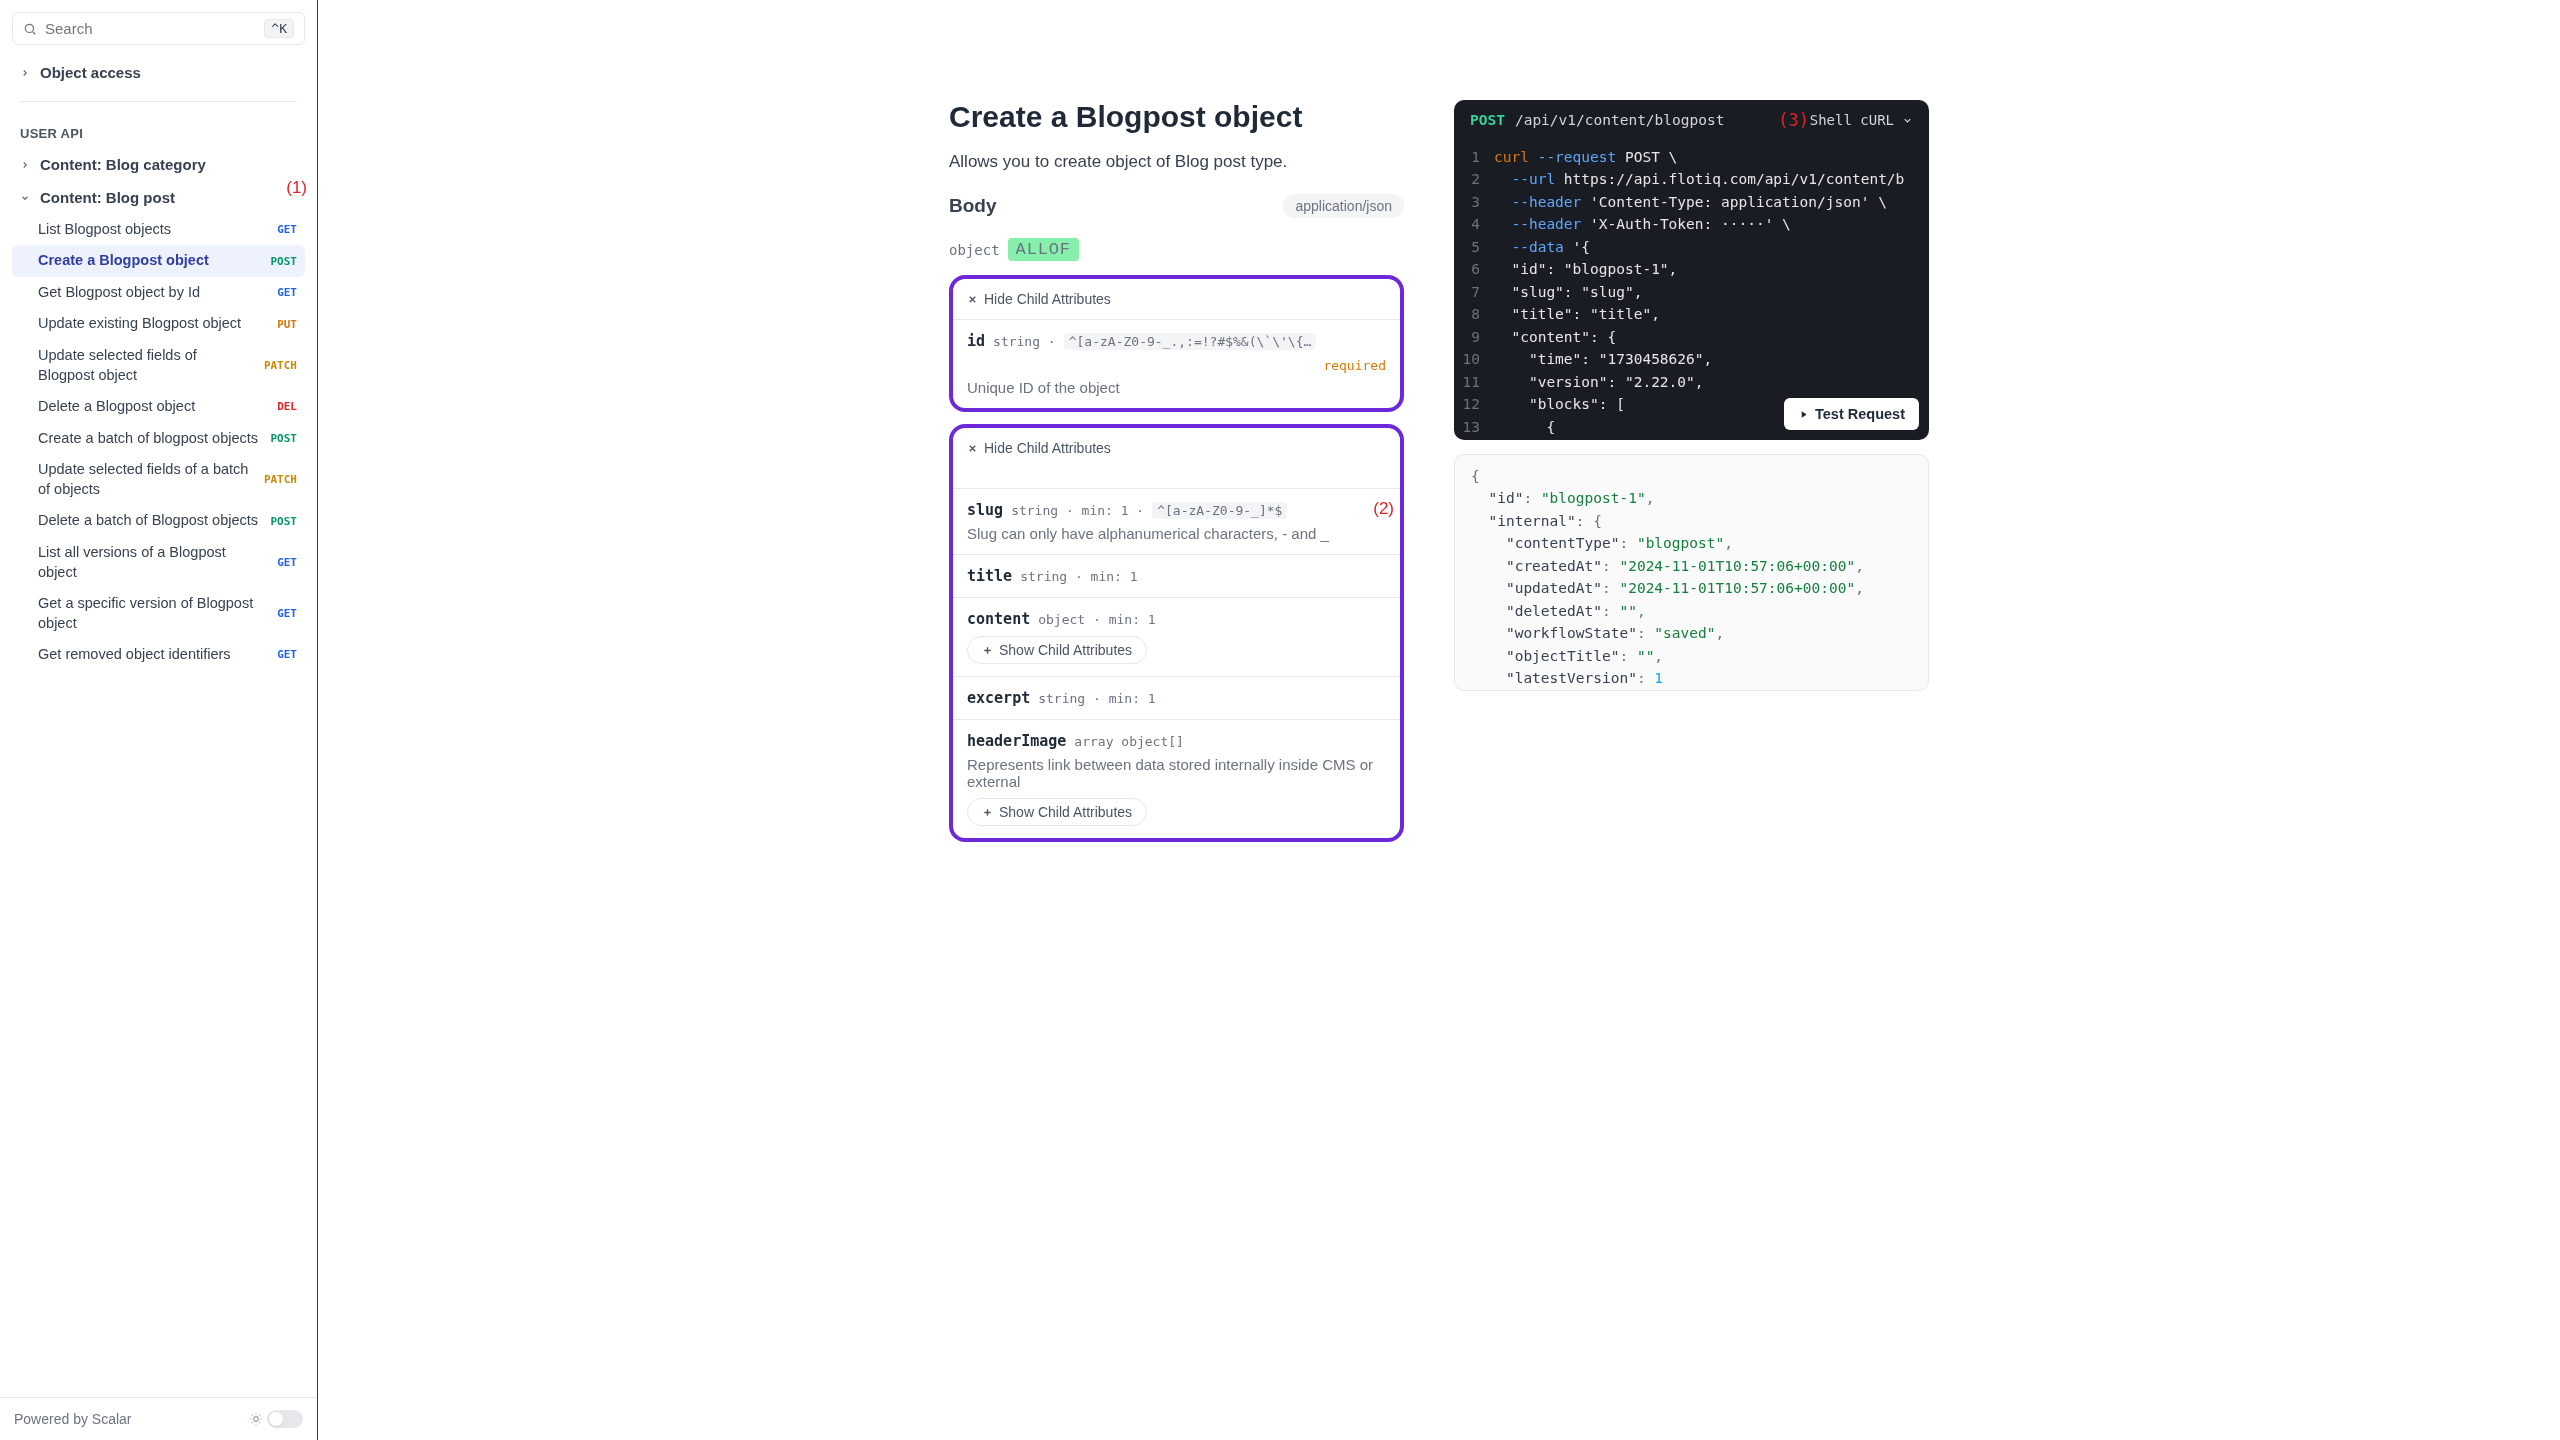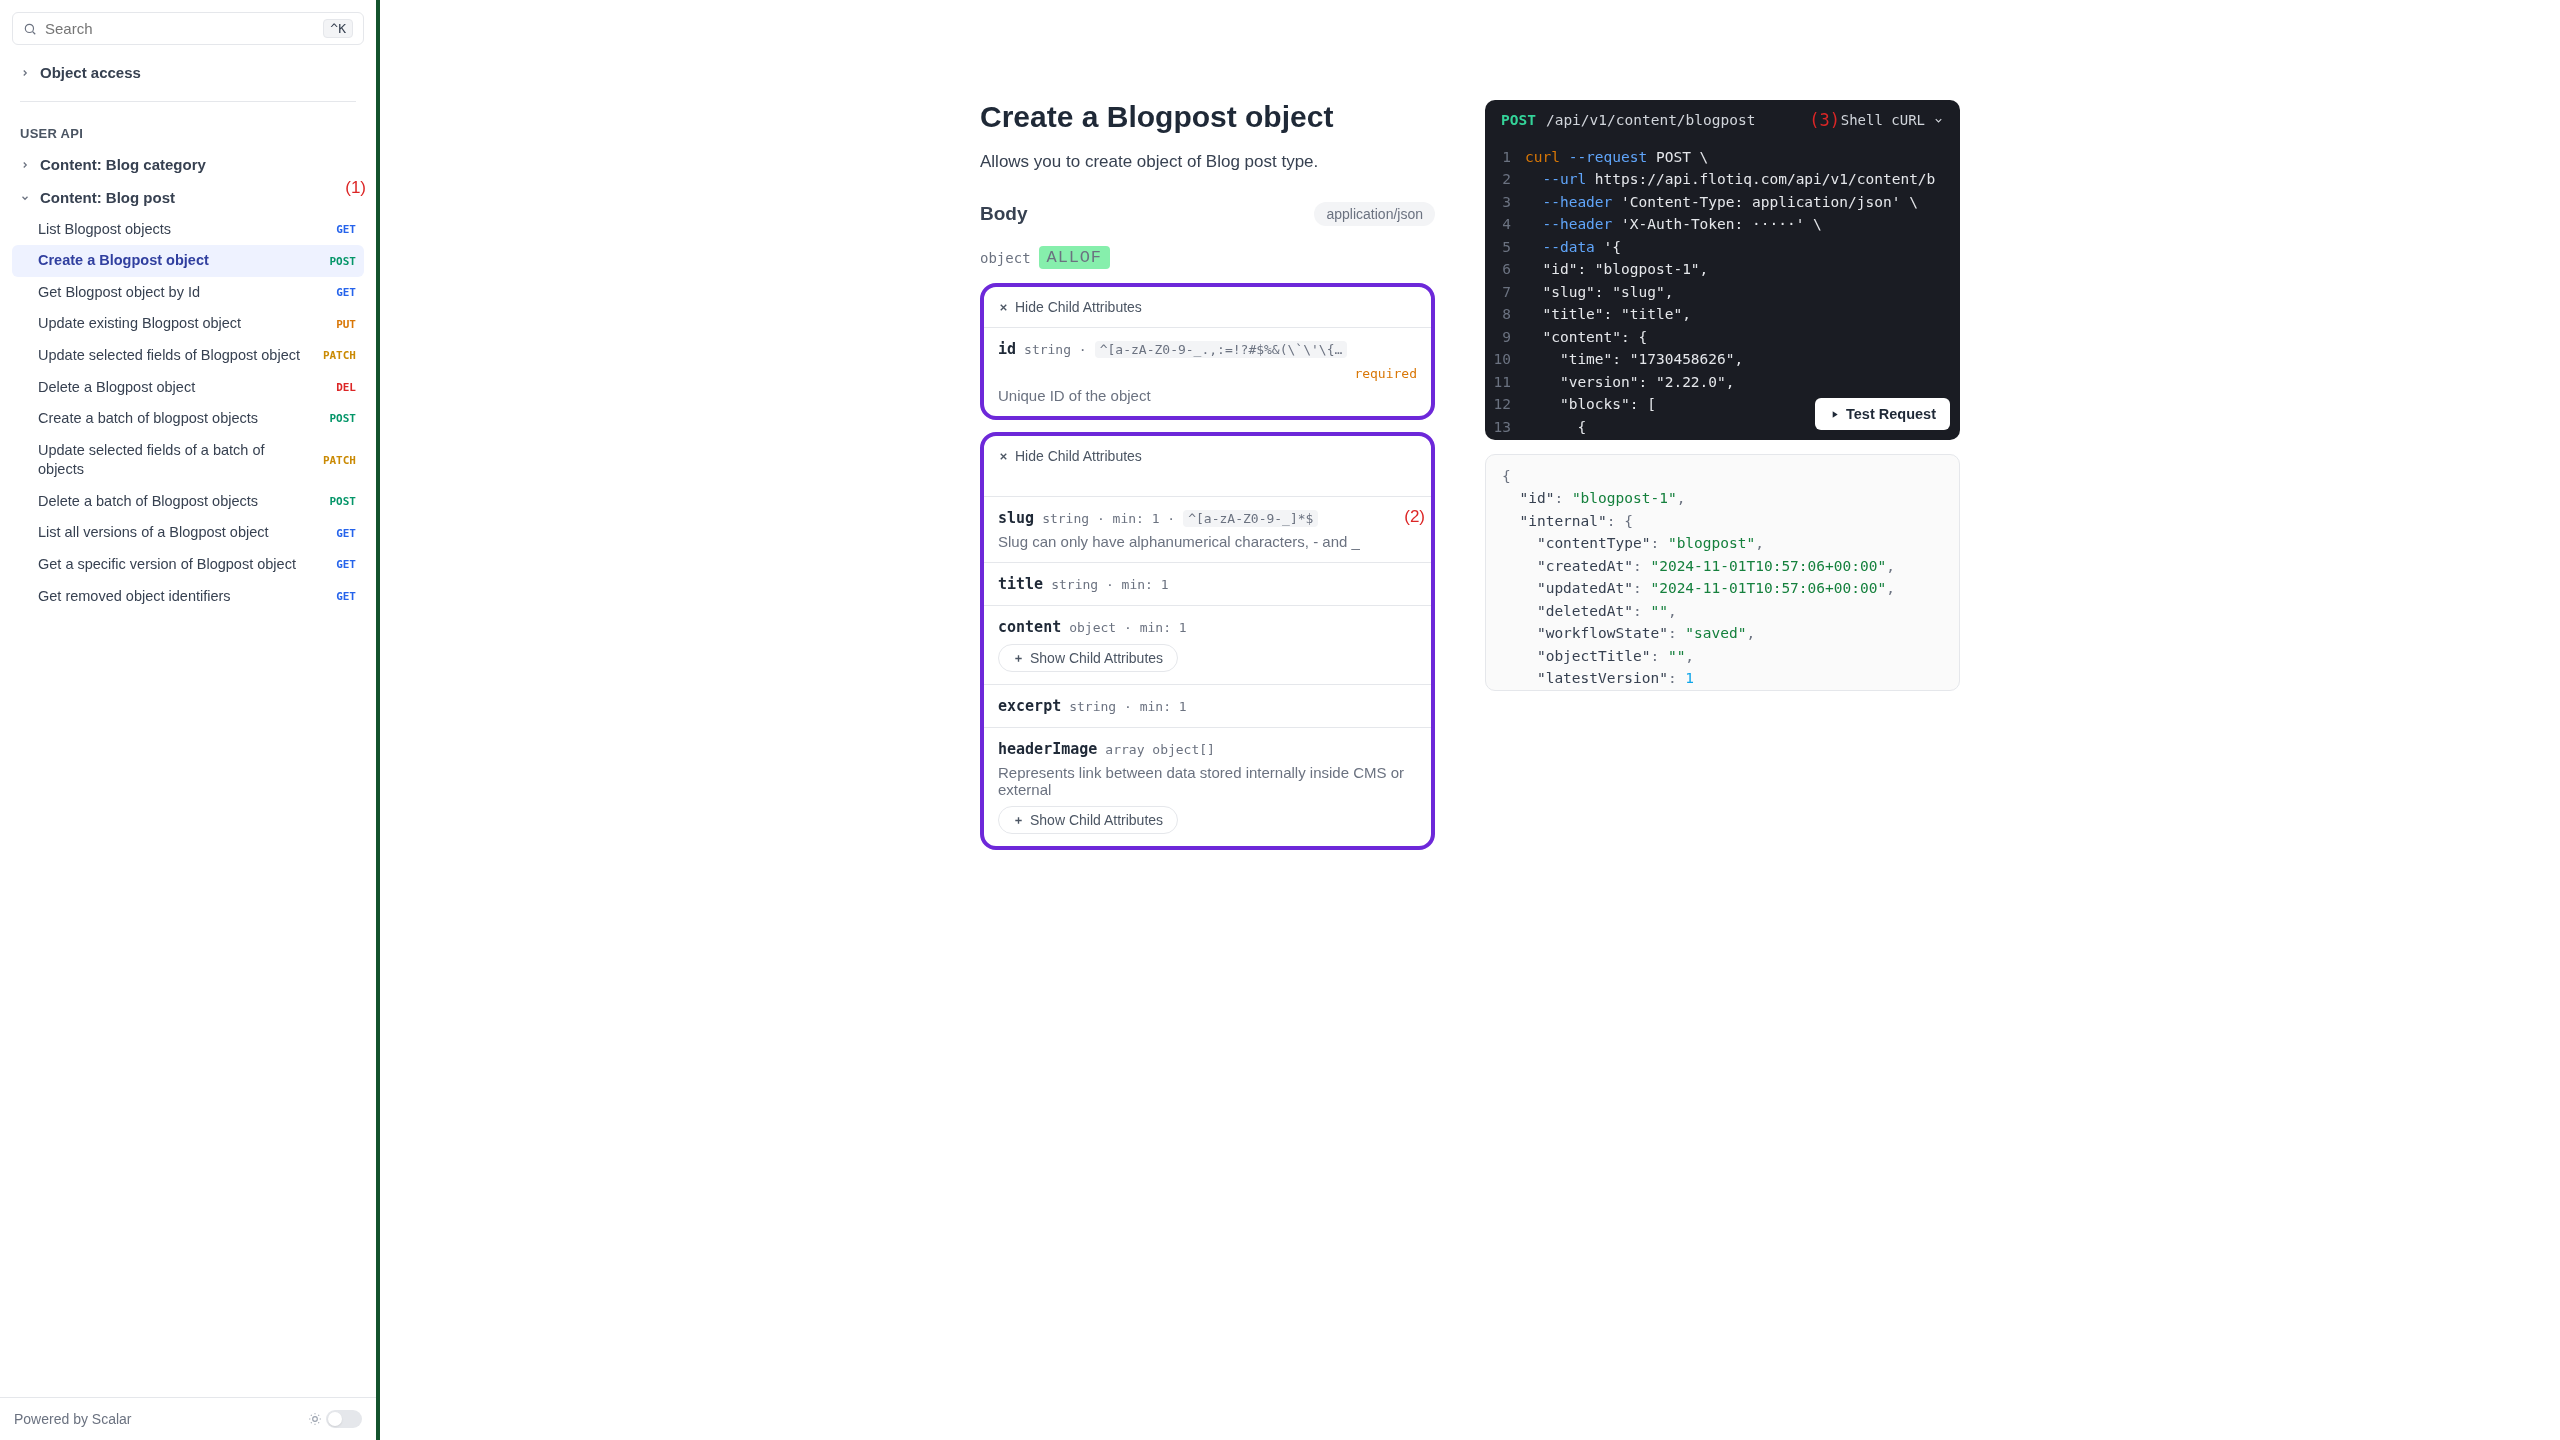--- a/index.html
+++ b/index.html
@@ -1,21 +1,21 @@
 <!DOCTYPE html>
 <html><head>
 <meta charset="utf-8">
 <style>
 * { box-sizing: border-box; margin: 0; padding: 0; }
 body { font-family: -apple-system, BlinkMacSystemFont, "Segoe UI", Helvetica, Arial, sans-serif; font-size: 14px; color: #1f2937; background: #fff; }
 
 .layout { display: flex; height: 100vh; }
 
 
-.sidebar { width: 380px; border-right: 4px solid #14532d; display: flex; flex-direction: column; position: relative; }
+.sidebar { width: 318px; border-right: 1px solid #14532d; display: flex; flex-direction: column; position: relative; }
 .search-wrap { padding: 12px; }
 .search-box { display: flex; align-items: center; border: 1px solid #e5e7eb; border-radius: 6px; padding: 6px 10px; gap: 8px; }
 .search-box input { border: none; outline: none; flex: 1; font-size: 15px; color: #6b7280; background: transparent; }
 .search-kbd { background: #f3f4f6; border: 1px solid #e5e7eb; border-radius: 4px; padding: 1px 6px; font-size: 13px; color: #374151; font-family: ui-monospace, Menlo, monospace; }
 .sidebar-section { padding: 0 12px 12px 12px; overflow-y: auto; flex: 1; }
 .section-title { font-size: 13px; font-weight: 700; color: #4b5563; padding: 12px 8px 8px 8px; letter-spacing: 0.02em; }
 .section-divider { border-top: 1px solid #e5e7eb; margin: 12px 8px; }
 .nav-item { display: flex; align-items: center; gap: 8px; padding: 6px 8px; border-radius: 6px; cursor: pointer; font-size: 15px; color: #374151; font-weight: 600; position: relative; }
 .nav-item.sub { padding-left: 26px; font-weight: 500; font-size: 14.5px; }
 .nav-item.active { background: #eef2ff; color: #303f9f; font-weight: 600; }
@@ -32,21 +32,21 @@
 .sidebar-footer { border-top: 1px solid #e5e7eb; padding: 12px 14px; display: flex; align-items: center; justify-content: space-between; font-size: 14px; color: #6b7280; }
 .toggle { width: 36px; height: 18px; background: #e5e7eb; border-radius: 9px; position: relative; display: inline-flex; align-items: center; }
 .toggle::before { content: ""; width: 14px; height: 14px; background: #fff; border-radius: 50%; position: absolute; left: 2px; box-shadow: 0 1px 2px rgba(0,0,0,0.1); }
 .toggle-wrap { display: flex; align-items: center; gap: 4px; }
 
 
 .main { flex: 1; overflow-y: auto; padding: 40px 0 0 0; display: flex; justify-content: center; }
 .main-inner { width: 100%; max-width: 1040px; padding: 0 30px; display: flex; gap: 50px; }
 .content-col { flex: 1; min-width: 0; }
 .h1 { font-size: 30px; font-weight: 700; color: #1f2937; margin: 60px 0 18px 0; }
-.desc { font-size: 17px; color: #374151; margin-bottom: 30px; }
+.desc { font-size: 17px; color: #374151; margin-bottom: 22px; }
 .body-header { display: flex; align-items: center; justify-content: space-between; margin-bottom: 20px; }
 .body-title { font-size: 19px; font-weight: 700; color: #374151; }
 .content-type-pill { background: #f3f4f6; color: #6b7280; padding: 4px 12px; border-radius: 999px; font-size: 14px; }
 
 .schema-meta { display: flex; align-items: center; gap: 8px; margin-bottom: 14px; }
 .schema-meta .txt { color: #6b7280; font-family: ui-monospace, Menlo, monospace; font-size: 14px; }
 .allof-pill { background: #86efac; border-radius: 4px; padding: 2px 8px; font-family: Liberation Mono, monospace; font-size: 17px; color: #6b7280; letter-spacing: 0.05em; }
 
 .attr-card { border: 4px solid #6d28d9; border-radius: 16px; margin-bottom: 12px; overflow: hidden; }
 .attr-row { padding: 12px 14px; border-top: 1px solid #e5e7eb; position: relative; }

